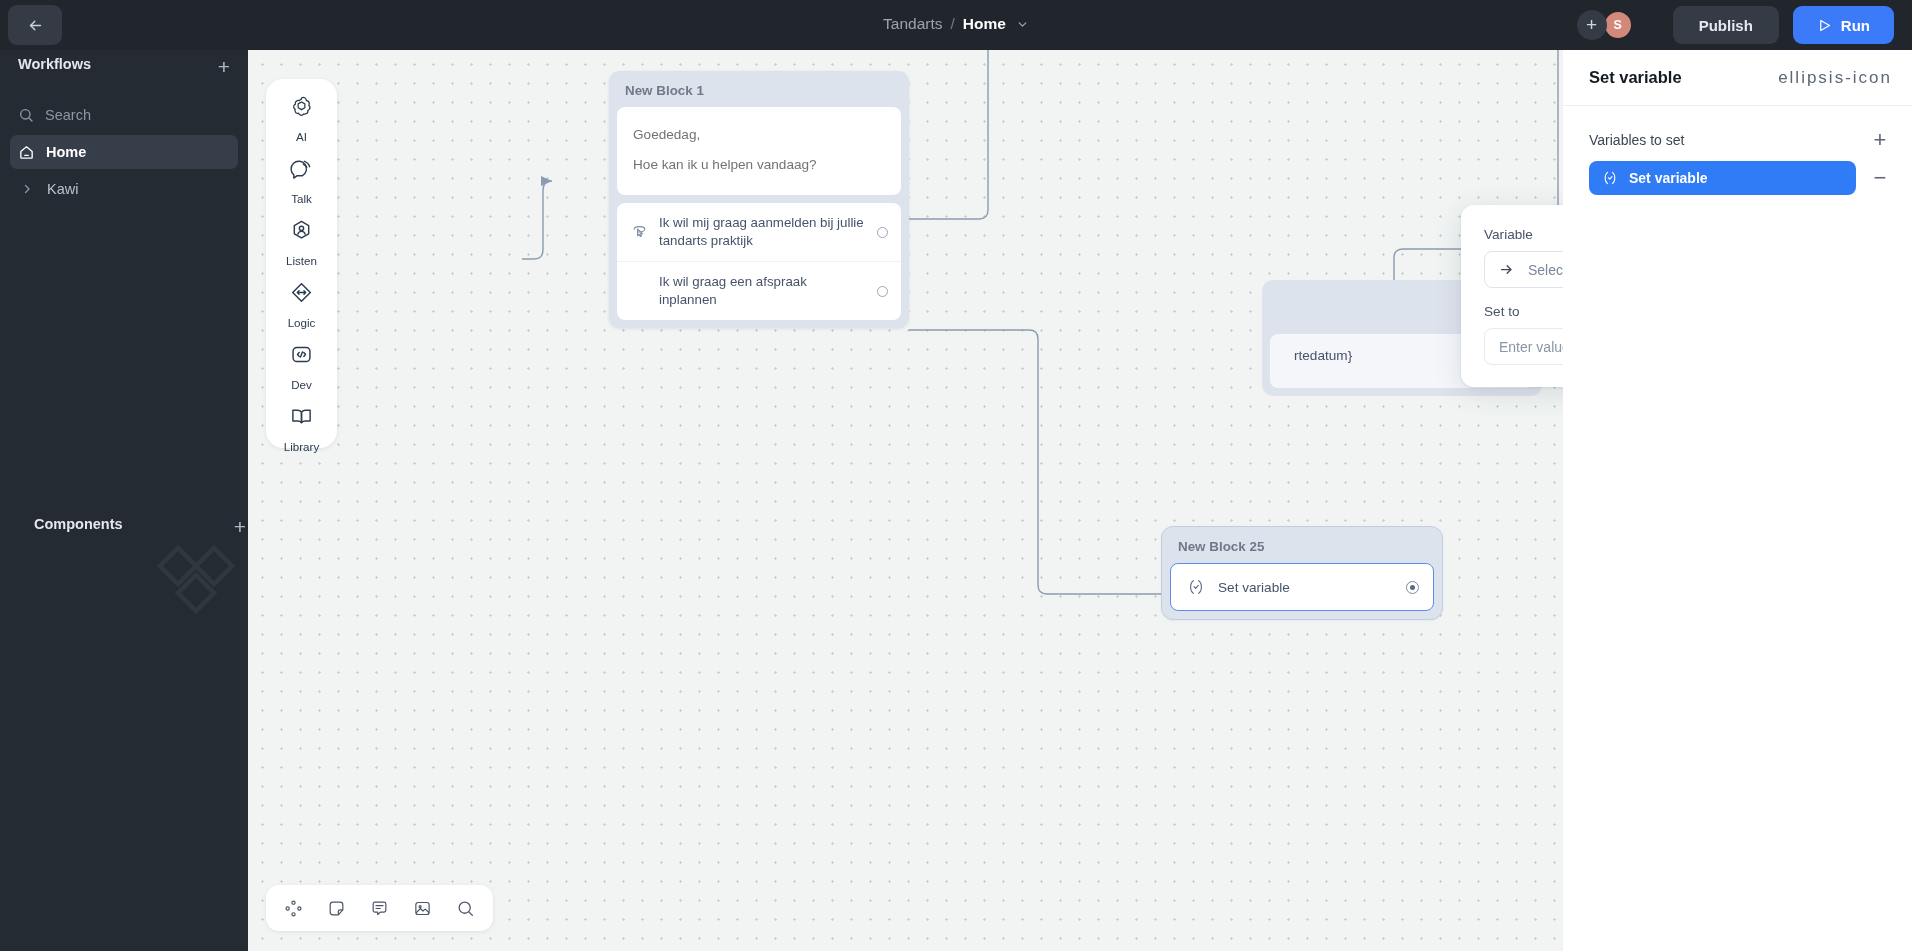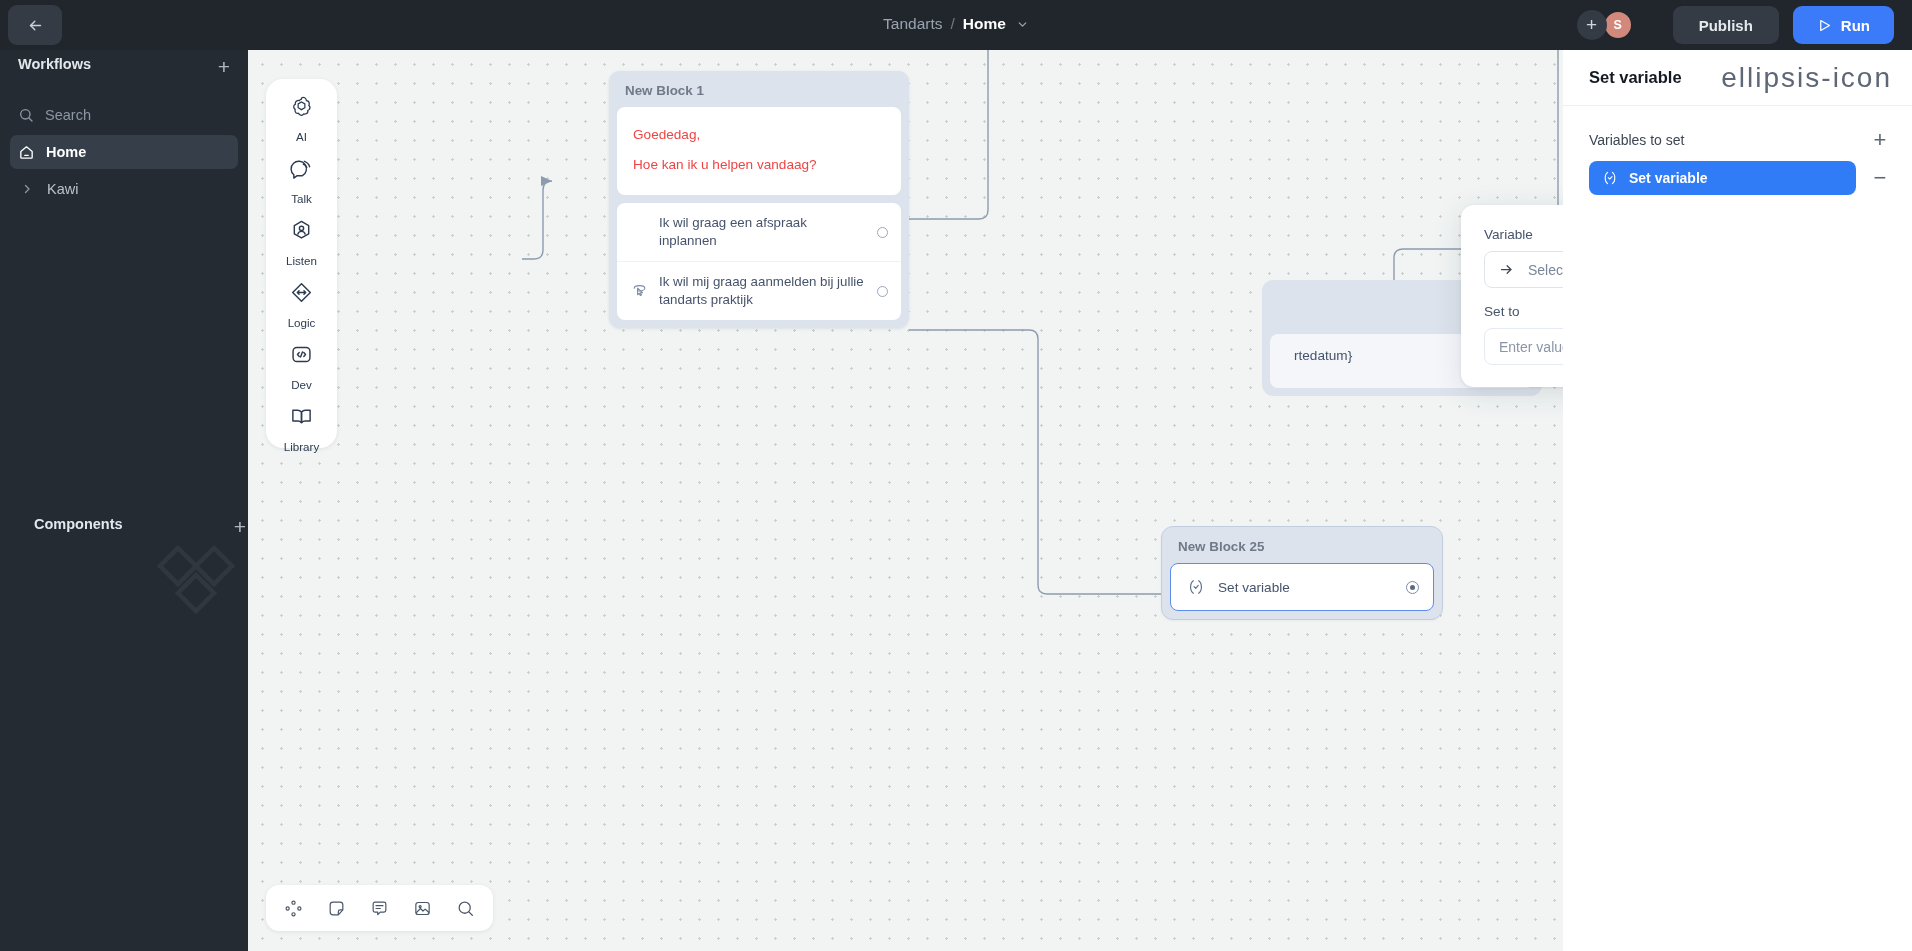--- a/index.html
+++ b/index.html
@@ -138,21 +138,21 @@
     padding: 8px; box-shadow: 0 1px 3px rgba(40,55,80,.10);
   }
   .node .node-title {
     color: #70798a; font-size: 13.4px; font-weight: 600;
     padding: 4px 8px 9px 8px;
   }
   .node .card {
     background: #ffffff; border-radius: 8px; overflow: hidden;
   }
   .msg-card { padding: 13px 16px 15px 16px; }
-  .msg-line { color: #ef4444; font-size: 13.6px; line-height: 30px; }
+  .msg-line { color: #737373; font-size: 13.6px; line-height: 30px; }
   .choice-card { margin-top: 8px; }
   .choice-row {
     display: flex; align-items: center; gap: 11px;
     padding: 11px 13px 11px 14px; cursor: pointer;
   }
   .choice-row + .choice-row { border-top: 1px solid #eef1f5; }
   .choice-row .ctext { flex: 1; color: #46536b; font-size: 13.3px; line-height: 18px; }
   .choice-row .cport {
     width: 11px; height: 11px; border-radius: 50%;
     border: 1.4px solid #9aa6b8; background: #ffffff; flex: none;
@@ -212,21 +212,21 @@
   .rightpanel {
     position: absolute; left: 1563px; top: 50px; width: 349px; height: 901px;
     background: #ffffff;
   }
   .rp-head {
     height: 56px; border-bottom: 1px solid #eceff3;
     display: flex; align-items: center; justify-content: space-between;
     padding: 0 20px 0 26px;
   }
   .rp-title { font-size: 16.5px; font-weight: 700; color: #141a21; }
-  .rp-dots { color: #5d6775; font-size: 28px; letter-spacing: 2px; cursor: pointer; line-height: 1; }
+  .rp-dots { color: #5d6775; font-size: 17px; letter-spacing: 2px; cursor: pointer; line-height: 1; }
   .rp-row {
     display: flex; align-items: center; justify-content: space-between;
     padding: 0 22px 0 26px; height: 42px; margin-top: 13px;
   }
   .rp-row .lbl { color: #3c4654; font-size: 14px; }
   .rp-iconbtn { color: #5d6775; font-size: 22px; line-height: 1; cursor: pointer; font-weight: 300; width:20px; text-align:center;}
   .rp-chip {
     display: flex; align-items: center; justify-content: space-between;
     padding: 0 22px 0 26px; gap: 14px;
   }
@@ -394,32 +394,32 @@
     </div>
 
     <div class="node" style="left:361px; top:21px; width:300px;">
       <div class="node-title">New Block 1</div>
       <div class="card msg-card">
         <div class="msg-line">Goededag,</div>
         <div class="msg-line">Hoe kan ik u helpen vandaag?</div>
       </div>
       <div class="card choice-card">
         <div class="choice-row">
-          <span style="width:17px;flex:none;"></span>
-          <span class="ctext">Ik wil graag een afspraak inplannen</span>
-          <span class="cport"></span>
-        </div>
-        <div class="choice-row">
           <svg width="17" height="17" viewBox="0 0 24 24" fill="none" stroke="#7b8ca5" stroke-width="1.5" stroke-linecap="round" stroke-linejoin="round">
             <path d="M4.5 7.4C4.5 5.3 7.8 3.7 12 3.7s7.5 1.6 7.5 3.7-3.3 3.8-7.5 3.8c-1 0-2-.1-2.9-.3"></path>
             <path d="M9.3 7.1v9.6l2.3-2.3 1.5 3.3 1.7-.8-1.5-3.2h3z"></path>
           </svg>
           <span class="ctext">Ik wil mij graag aanmelden bij jullie tandarts praktijk</span>
           <span class="cport"></span>
         </div>
+        <div class="choice-row">
+          <span style="width:17px;flex:none;"></span>
+          <span class="ctext">Ik wil graag een afspraak inplannen</span>
+          <span class="cport"></span>
+        </div>
       </div>
     </div>
 
     <div class="node-hidden" style="left:1014px; top:230px; width:280px;">
       <div style="height:46px;"></div>
       <div class="card">
         <span>rtedatum}</span>
       </div>
     </div>
 

